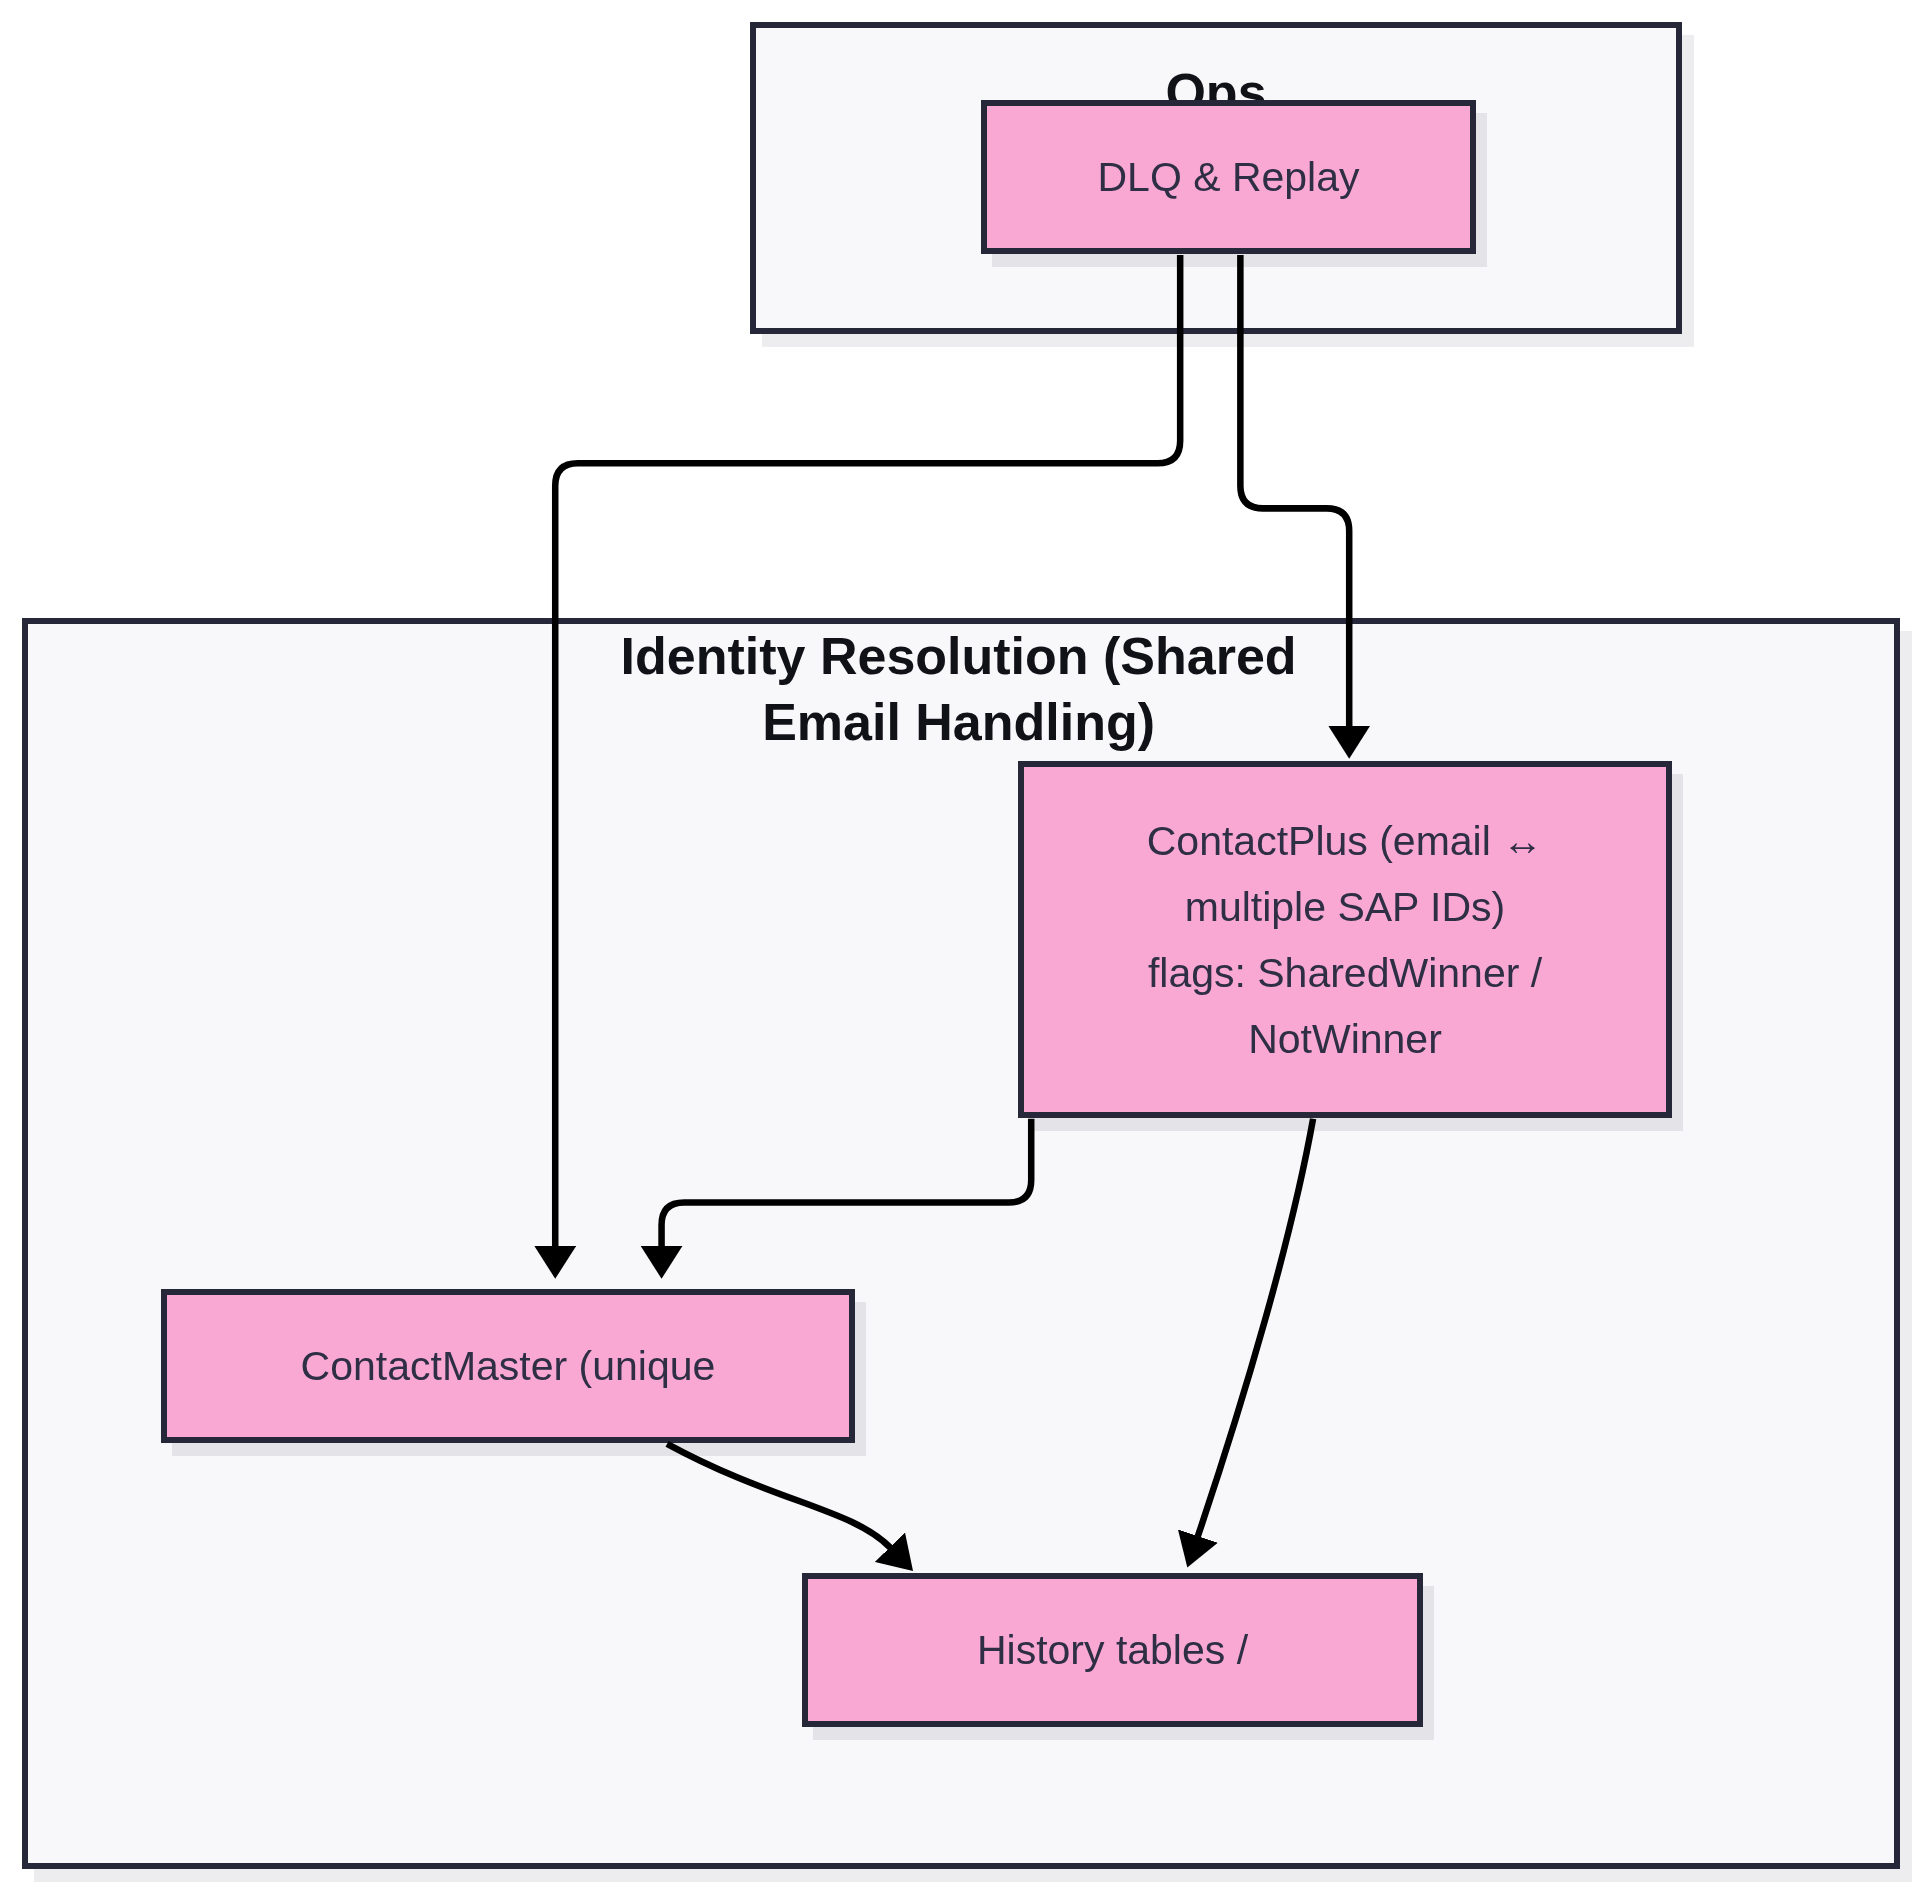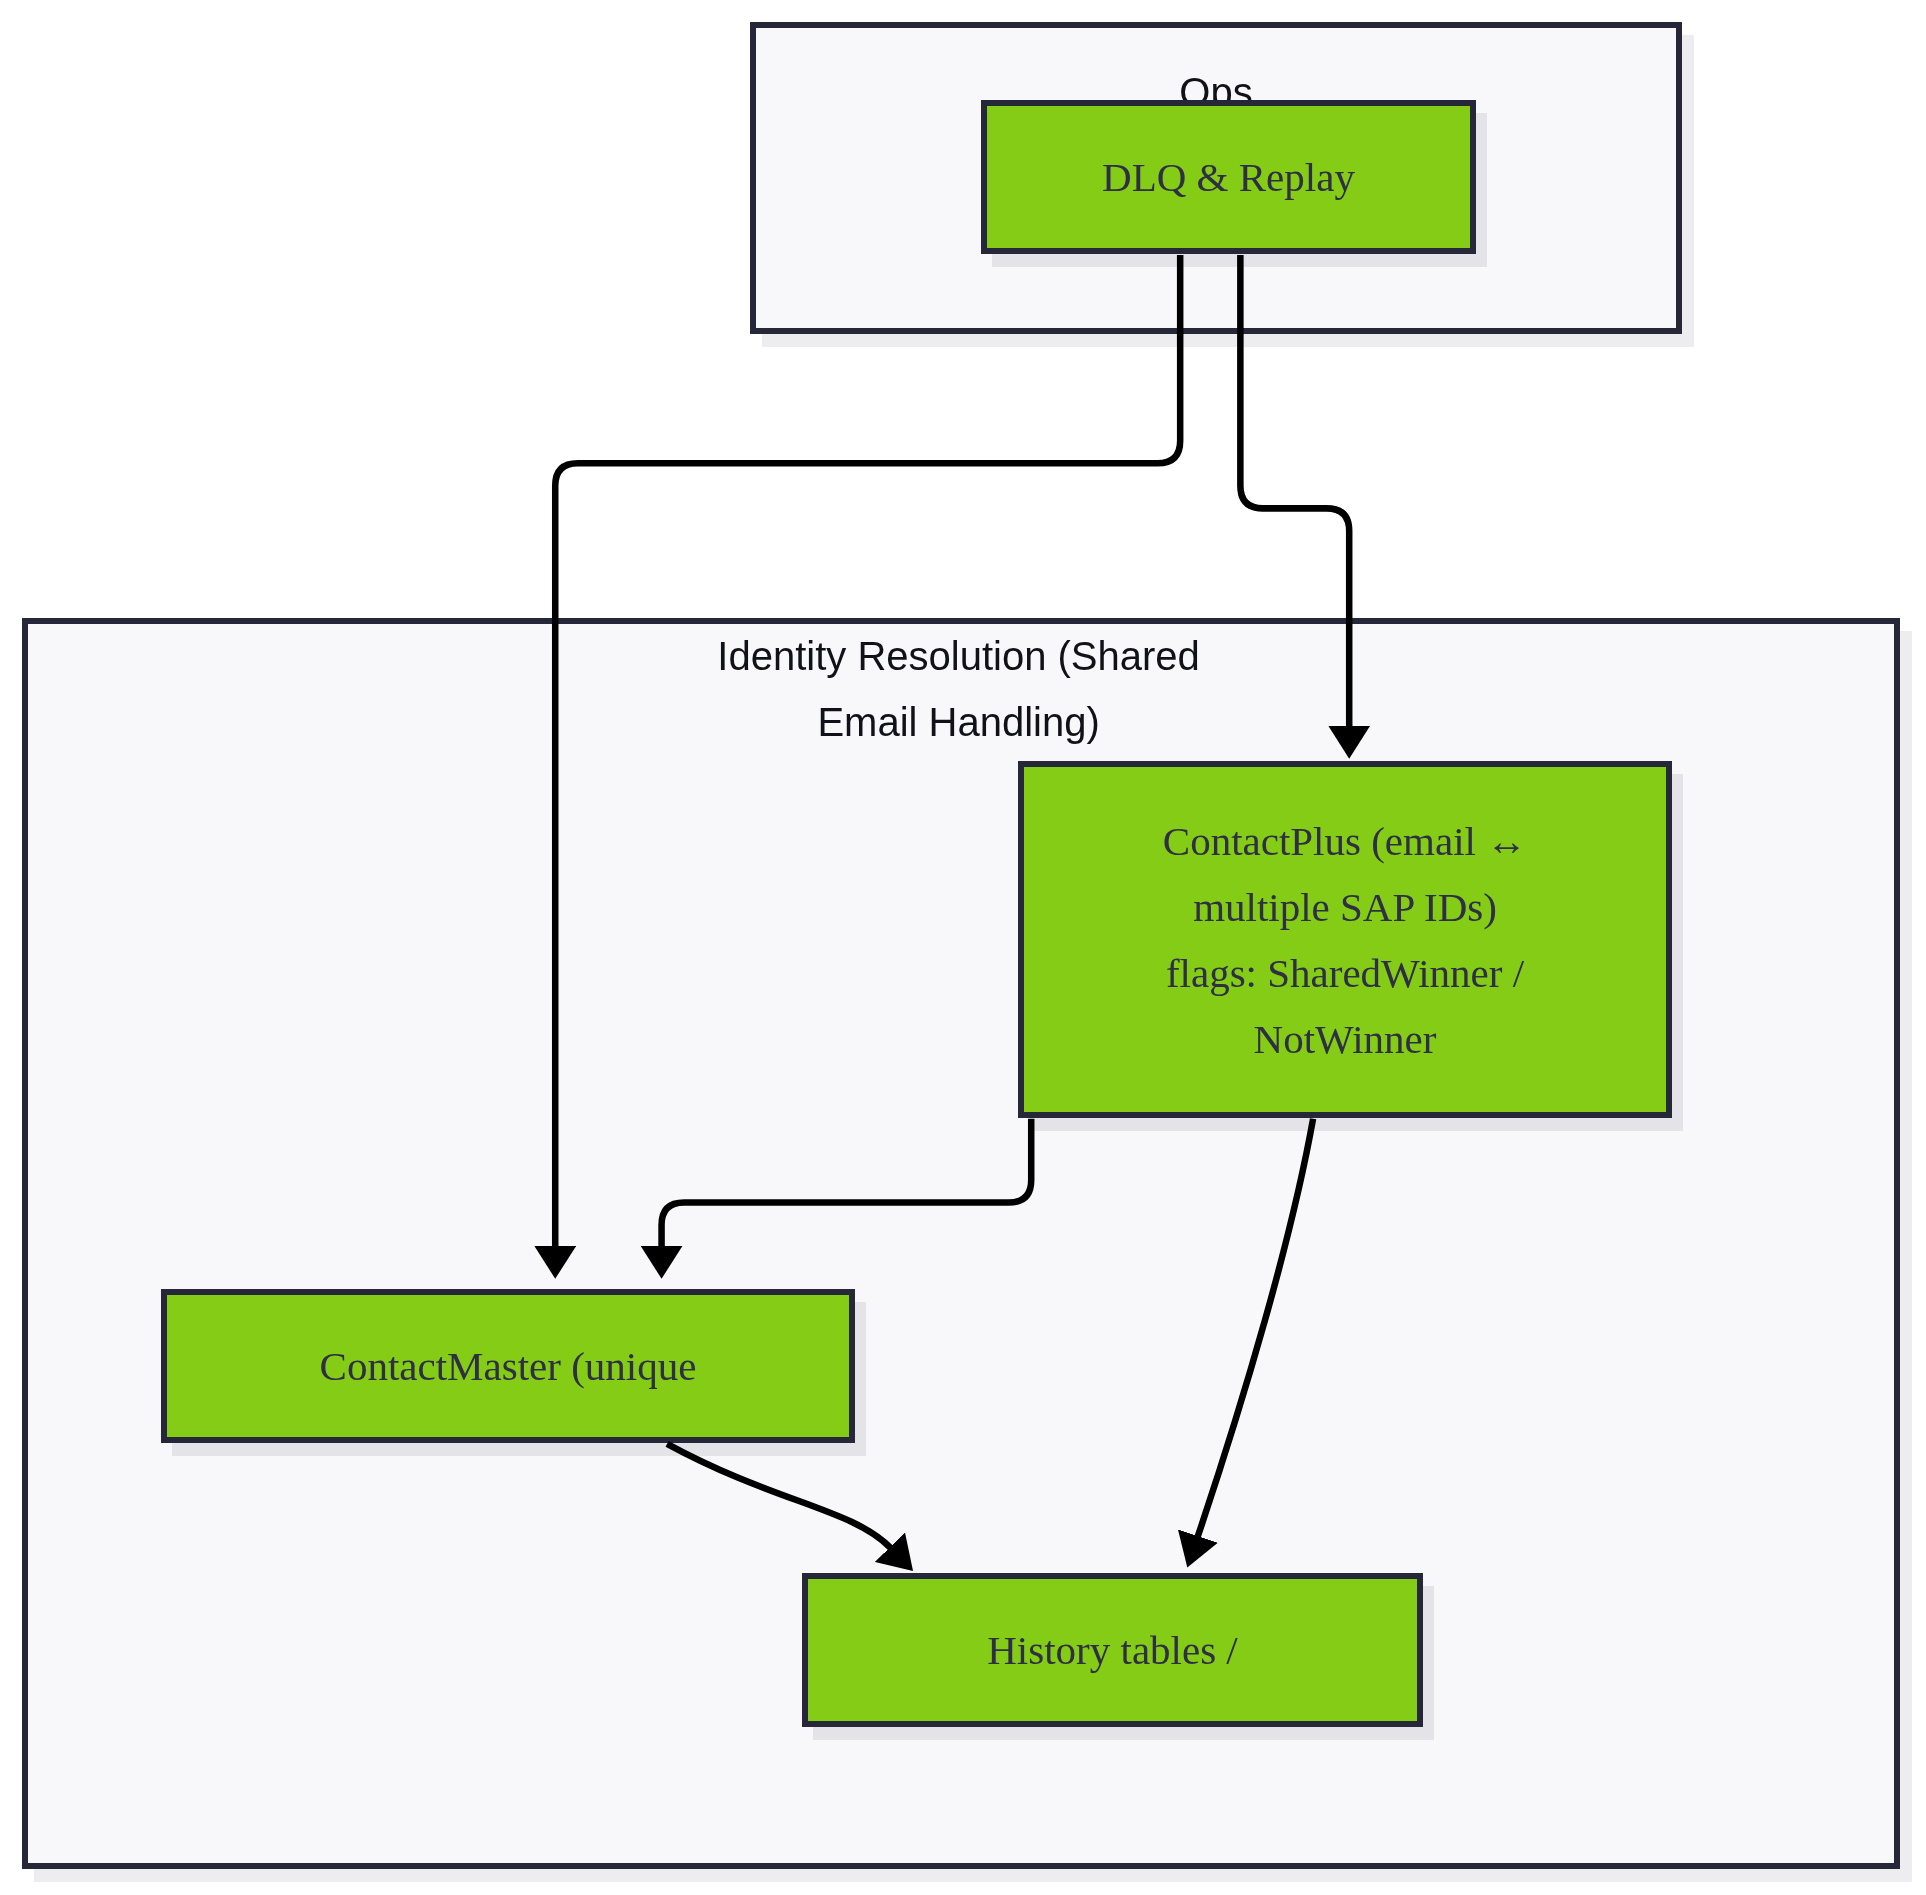--- a/index.html
+++ b/index.html
@@ -17,37 +17,36 @@
   }
   .cluster {
     position: absolute;
     box-sizing: border-box;
     background: #f8f8fb;
     border: 6.5px solid #27273a;
     box-shadow: 12px 13px 0 rgba(28, 28, 46, 0.08);
   }
   .cluster-label {
     position: absolute;
-    font-size: 40px;
+    font-size: 52px;
     line-height: 66px;
     color: #111118;
     text-align: center;
     white-space: pre-line;
-    font-weight: 400;
+    font-weight: 700;
   }
   .node {
     position: absolute;
     box-sizing: border-box;
-    background: #84cc16;
+    background: #f9a8d4;
     border: 6.5px solid #27273a;
     box-shadow: 11px 13px 0 rgba(28, 28, 46, 0.09);
     display: flex;
     align-items: center;
     justify-content: center;
-    font-family: Liberation Serif, serif;
   }
   .node-label {
     font-size: 41px;
     line-height: 66px;
     color: #2e2e44;
     text-align: center;
     white-space: pre-line;
     padding: 0 20px;
   }
   svg.edges {

